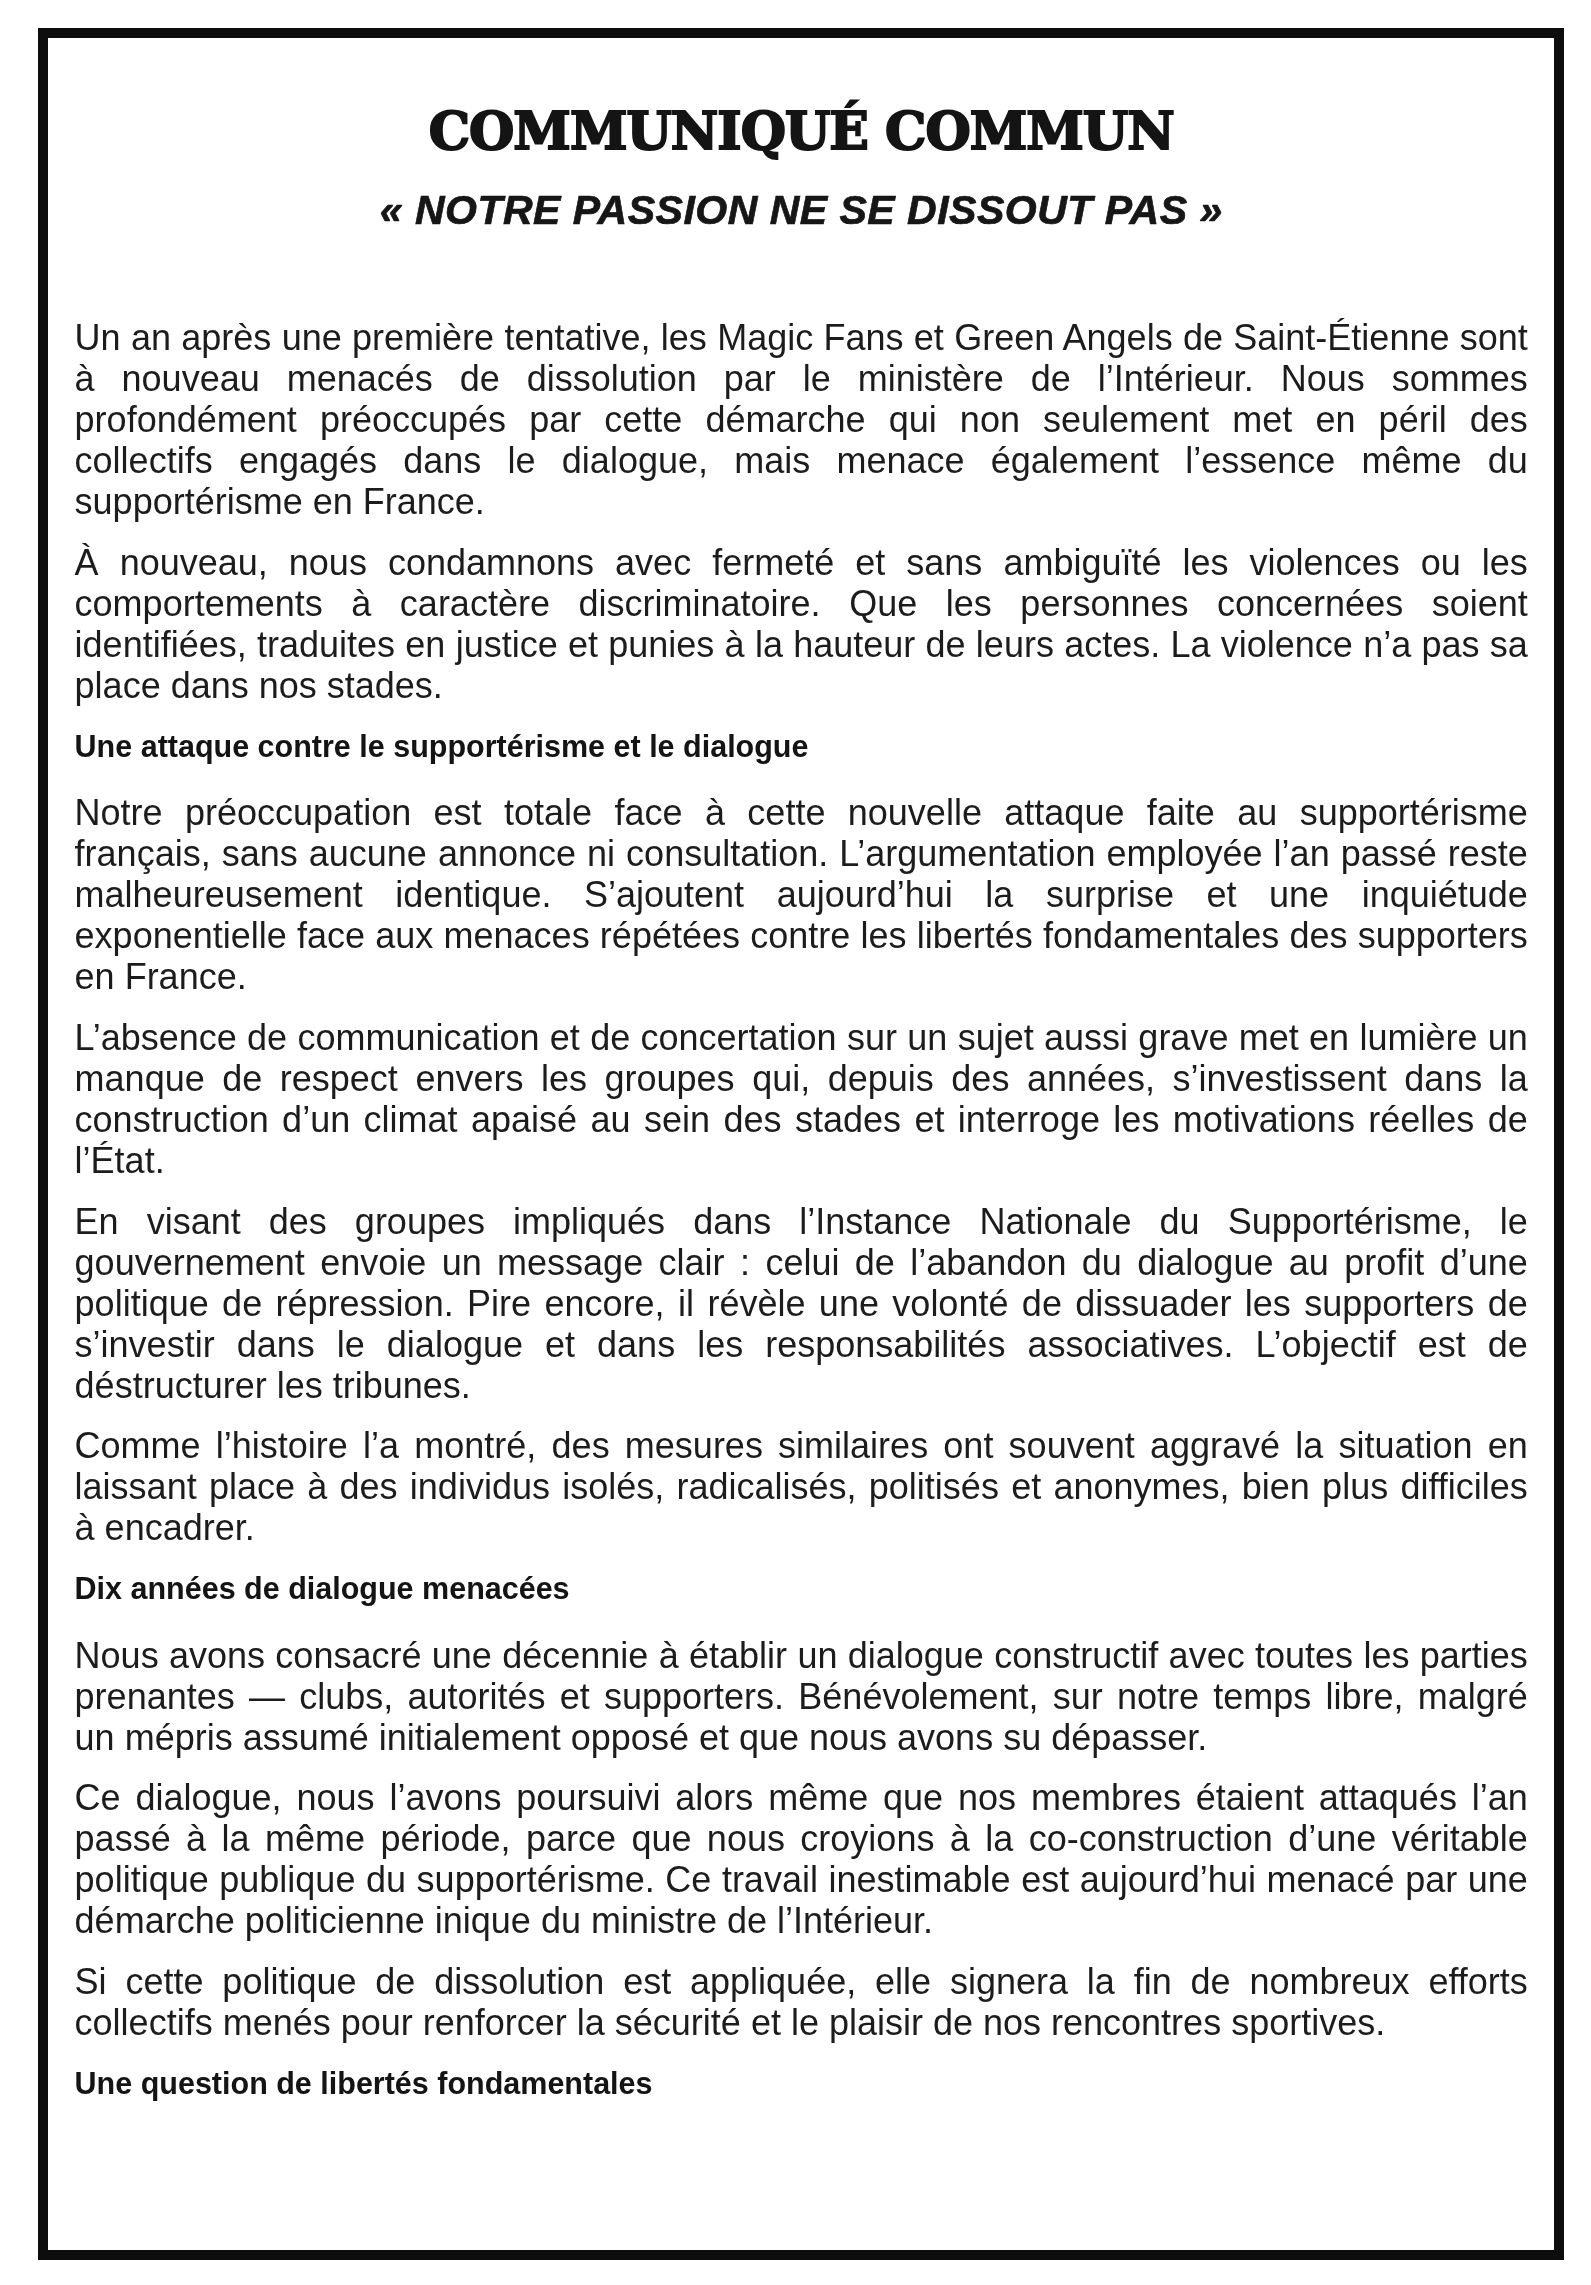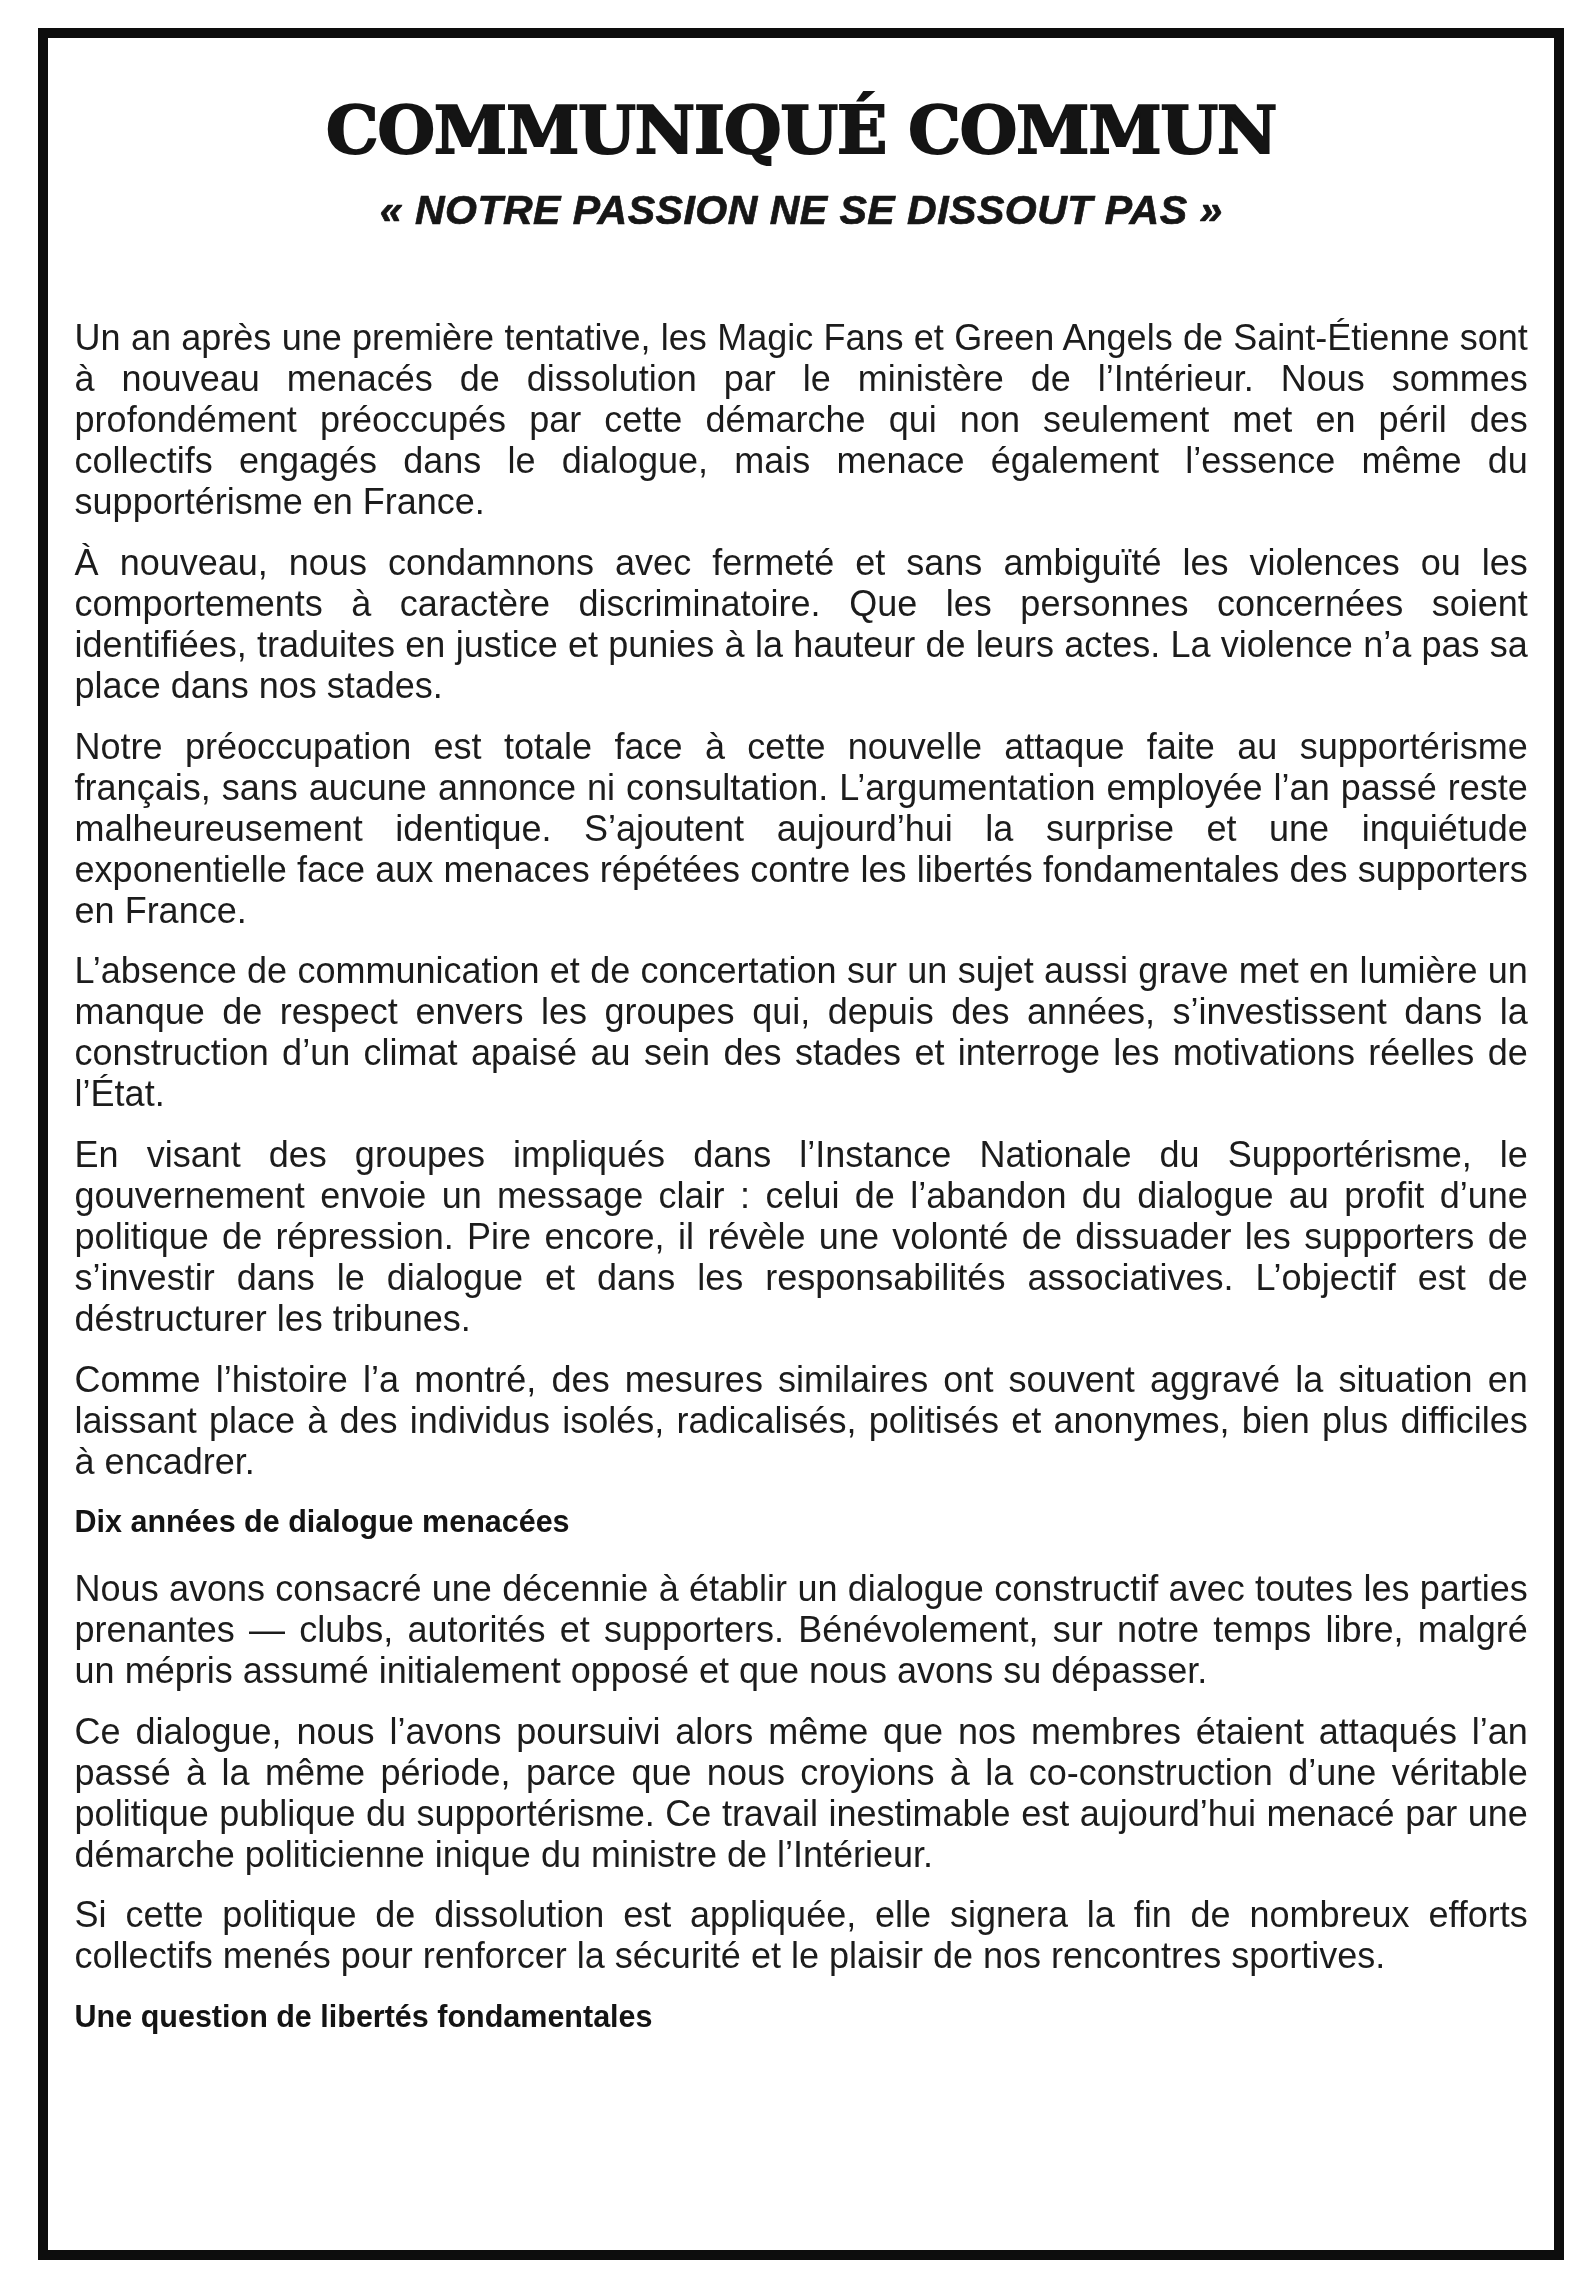--- a/index.html
+++ b/index.html
@@ -28,21 +28,21 @@
   .content {
     padding: 51px 26.6px 0 26.6px;
   }
   header.doc-header {
     text-align: center;
     margin: 0 0 87px 0;
   }
   h1.doc-title {
     font-family: "DejaVu Serif", serif;
     font-weight: 700;
-    font-size: 66px;
+    font-size: 52px;
     line-height: 83px;
     margin: 0;
     letter-spacing: -1px;
     color: #141414;
     -webkit-text-stroke: 2px #141414;
   }
   .doc-subtitle {
     display: block;
     margin-top: 19.7px;
     font-family: "Liberation Sans", sans-serif;
@@ -77,20 +77,21 @@
   <div class="content">
 
     <header class="doc-header">
       <h1 class="doc-title">COMMUNIQUÉ COMMUN</h1>
       <span class="doc-subtitle">« NOTRE PASSION NE SE DISSOUT PAS »</span>
     </header>
 
     <article class="doc-body">
       <p>Un an après une première tentative, les Magic Fans et Green Angels de Saint-Étienne sont à nouveau menacés de dissolution par le ministère de l’Intérieur. Nous sommes profondément préoccupés par cette démarche qui non seulement met en péril des collectifs engagés dans le dialogue, mais menace également l’essence même du supportérisme en France.</p>
       <p>À nouveau, nous condamnons avec fermeté et sans ambiguïté les violences ou les comportements à caractère discriminatoire. Que les personnes concernées soient identifiées, traduites en justice et punies à la hauteur de leurs actes. La violence n’a pas sa place dans nos stades.</p>
+      <h2>Une attaque contre le supportérisme et le dialogue</h2>
       <p>Notre préoccupation est totale face à cette nouvelle attaque faite au supportérisme français, sans aucune annonce ni consultation. L’argumentation employée l’an passé reste malheureusement identique. S’ajoutent aujourd’hui la surprise et une inquiétude exponentielle face aux menaces répétées contre les libertés fondamentales des supporters en France.</p>
       <p>L’absence de communication et de concertation sur un sujet aussi grave met en lumière un manque de respect envers les groupes qui, depuis des années, s’investissent dans la construction d’un climat apaisé au sein des stades et interroge les motivations réelles de l’État.</p>
       <p>En visant des groupes impliqués dans l’Instance Nationale du Supportérisme, le gouvernement envoie un message clair : celui de l’abandon du dialogue au profit d’une politique de répression. Pire encore, il révèle une volonté de dissuader les supporters de s’investir dans le dialogue et dans les responsabilités associatives. L’objectif est de déstructurer les tribunes.</p>
       <p>Comme l’histoire l’a montré, des mesures similaires ont souvent aggravé la situation en laissant place à des individus isolés, radicalisés, politisés et anonymes, bien plus difficiles à encadrer.</p>
       <h2>Dix années de dialogue menacées</h2>
       <p>Nous avons consacré une décennie à établir un dialogue constructif avec toutes les parties prenantes — clubs, autorités et supporters. Bénévolement, sur notre temps libre, malgré un mépris assumé initialement opposé et que nous avons su dépasser.</p>
       <p>Ce dialogue, nous l’avons poursuivi alors même que nos membres étaient attaqués l’an passé à la même période, parce que nous croyions à la co-construction d’une véritable politique publique du supportérisme. Ce travail inestimable est aujourd’hui menacé par une démarche politicienne inique du ministre de l’Intérieur.</p>
       <p>Si cette politique de dissolution est appliquée, elle signera la fin de nombreux efforts collectifs menés pour renforcer la sécurité et le plaisir de nos rencontres sportives.</p>
       <h2>Une question de libertés fondamentales</h2>
     </article>

